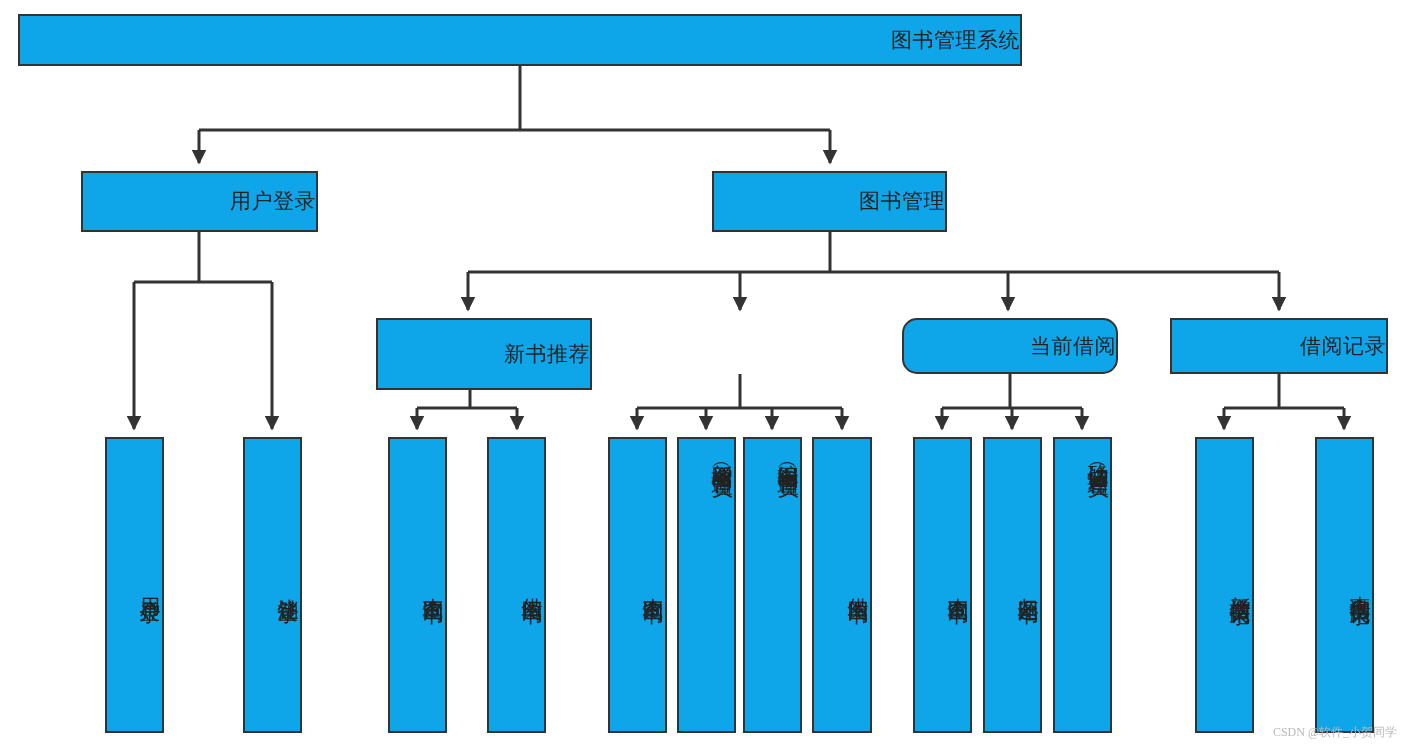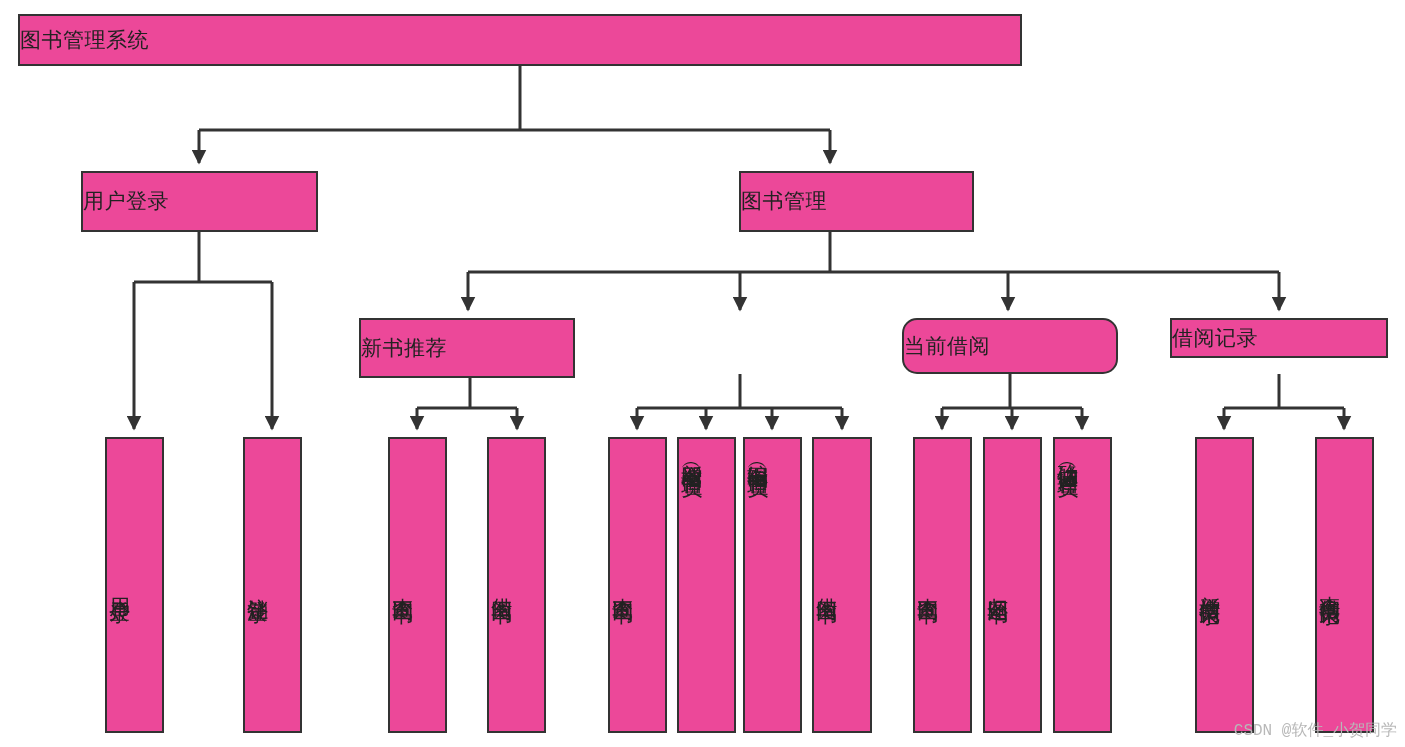--- a/index.html
+++ b/index.html
@@ -21,25 +21,25 @@
   #svg-layer {
     position: absolute;
     left: 0;
     top: 0;
     width: 1405px;
     height: 747px;
   }
   .node {
     position: absolute;
     box-sizing: border-box;
-    background: #ec4899;
+    background: #0ea5e9;
     border: 2px solid #333333;
     display: flex;
     align-items: center;
-    justify-content: flex-start;
+    justify-content: flex-end;
     z-index: 2;
   }
   .node .label {
     color: #222222;
     text-align: center;
     line-height: 1.18;
     letter-spacing: 0.5px;
   }
   .node.horiz .label {
     font-size: 21px;
@@ -57,25 +57,25 @@
     white-space: nowrap;
   }
   .node.vert.short {
     align-items: center;
     padding-top: 0;
   }
   #watermark {
     position: absolute;
     right: 8px;
     bottom: 6px;
-    font-size: 16px;
+    font-size: 12px;
     color: #b8b8b8;
     z-index: 5;
     white-space: nowrap;
-    font-family: Liberation Mono, monospace;
+    font-family: Liberation Serif, serif;
   }
 </style>
 </head>
 <body>
 
 <div id="canvas" style="background: rgb(255, 255, 255);">
 
   <svg id="svg-layer" viewBox="0 0 1405 747" xmlns="http://www.w3.org/2000/svg">
     <defs>
       <marker id="arrow" viewBox="0 0 10 10" refX="9" refY="5" markerWidth="5" markerHeight="5" orient="auto-start-reverse">
@@ -126,31 +126,31 @@
     </g>
   </svg>
 
   <div class="node horiz" style="left: 18px; top: 14px; width: 1004px; height: 52px; border-color: rgb(51, 51, 51);">
     <span class="label" style="color: rgb(34, 34, 34);">图书管理系统</span>
   </div>
 
   <div class="node horiz" style="left: 81px; top: 171px; width: 237px; height: 61px; border-color: rgb(51, 51, 51);">
     <span class="label" style="color: rgb(34, 34, 34);">用户登录</span>
   </div>
-  <div class="node horiz" style="left: 712px; top: 171px; width: 235px; height: 61px; border-color: rgb(51, 51, 51); margin-left: 27px;">
+  <div class="node horiz" style="left: 712px; top: 171px; width: 235px; height: 61px; border-color: rgb(51, 51, 51);">
     <span class="label" style="color: rgb(34, 34, 34);">图书管理</span>
   </div>
 
-  <div class="node horiz" style="left: 359px; top: 318px; width: 216px; height: 60px; border-color: rgb(51, 51, 51);">
+  <div class="node horiz" style="left: 376px; top: 318px; width: 216px; height: 72px; border-color: rgb(51, 51, 51);">
     <span class="label" style="color: rgb(34, 34, 34);">新书推荐</span>
   </div>
   <div class="node horiz" style="left: 902px; top: 318px; width: 216px; height: 56px; border-color: rgb(51, 51, 51); border-radius: 15px;">
     <span class="label" style="color: rgb(34, 34, 34);">当前借阅</span>
   </div>
-  <div class="node horiz" style="left: 1170px; top: 318px; width: 218px; height: 40px; border-color: rgb(51, 51, 51);">
+  <div class="node horiz" style="left: 1170px; top: 318px; width: 218px; height: 56px; border-color: rgb(51, 51, 51);">
     <span class="label" style="color: rgb(34, 34, 34);">借阅记录</span>
   </div>
 
   <div class="node vert short" style="left: 105px; top: 437px; width: 59px; height: 296px; border-color: rgb(51, 51, 51);">
     <span class="label" style="color: rgb(34, 34, 34);">用户登录</span>
   </div>
   <div class="node vert short" style="left: 243px; top: 437px; width: 59px; height: 296px; border-color: rgb(51, 51, 51);">
     <span class="label" style="color: rgb(34, 34, 34);">注销登录</span>
   </div>
   <div class="node vert short" style="left: 388px; top: 437px; width: 59px; height: 296px; border-color: rgb(51, 51, 51);">

